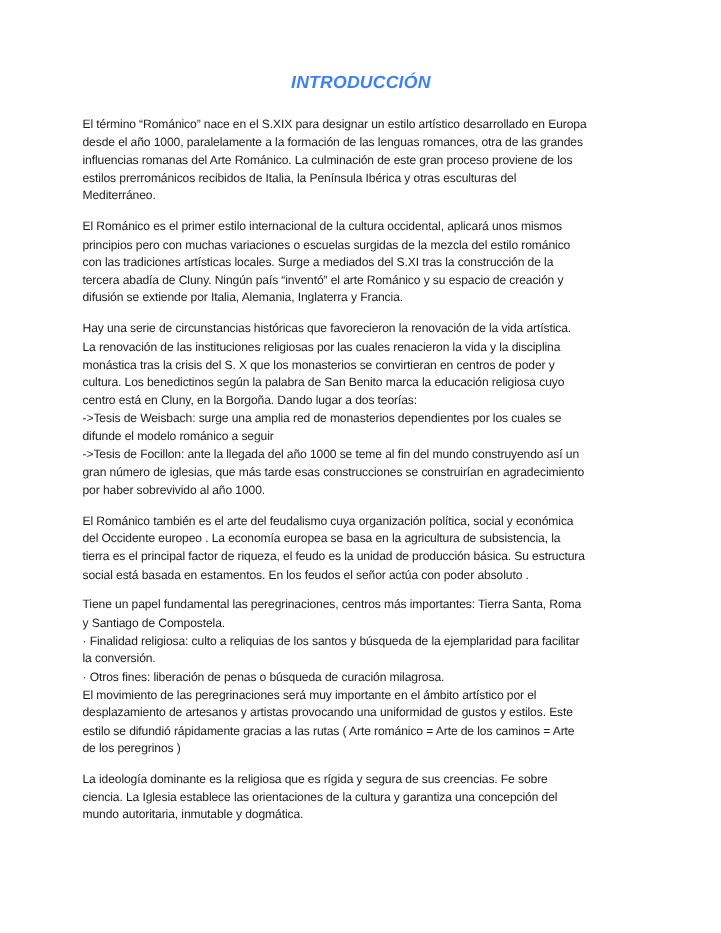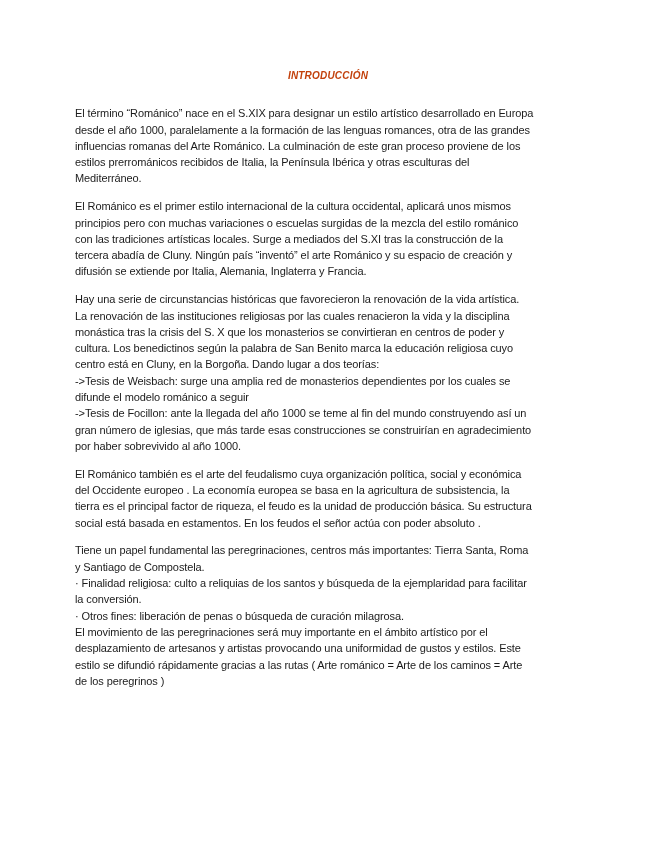--- a/index.html
+++ b/index.html
@@ -13,27 +13,27 @@
     height: 848px;
     box-sizing: border-box;
     background: #ffffff;
     padding: 68px 74px 0 75px;
     overflow: hidden;
     font-family: "Liberation Sans", "DejaVu Sans", sans-serif;
     color: #1b1b1b;
   }
   .doc-title {
     margin: 0 0 21px 0;
-    font-size: 10px;
+    font-size: 16px;
     font-weight: bold;
     font-style: italic;
     text-align: center;
     line-height: 16.3px;
     letter-spacing: 0.2px;
-    color: #c2410c;
+    color: #3b82f6;
   }
   .doc-paragraph {
     margin: 0 0 11.5px 0;
     font-size: 11px;
     line-height: 16.3px;
     letter-spacing: -0.1px;
     white-space: pre;
     color: #1b1b1b;
   }
 </style>
@@ -74,13 +74,16 @@
   <p class="doc-paragraph">Tiene un papel fundamental las peregrinaciones, centros más importantes: Tierra Santa, Roma
 y Santiago de Compostela.
 · Finalidad religiosa: culto a reliquias de los santos y búsqueda de la ejemplaridad para facilitar
 la conversión.
 · Otros fines: liberación de penas o búsqueda de curación milagrosa.
 El movimiento de las peregrinaciones será muy importante en el ámbito artístico por el
 desplazamiento de artesanos y artistas provocando una uniformidad de gustos y estilos. Este
 estilo se difundió rápidamente gracias a las rutas ( Arte románico = Arte de los caminos = Arte
 de los peregrinos )</p>
 
+  <p class="doc-paragraph">La ideología dominante es la religiosa que es rígida y segura de sus creencias. Fe sobre
+ciencia. La Iglesia establece las orientaciones de la cultura y garantiza una concepción del
+mundo autoritaria, inmutable y dogmática.</p>
 </div>
 
 </body></html>

